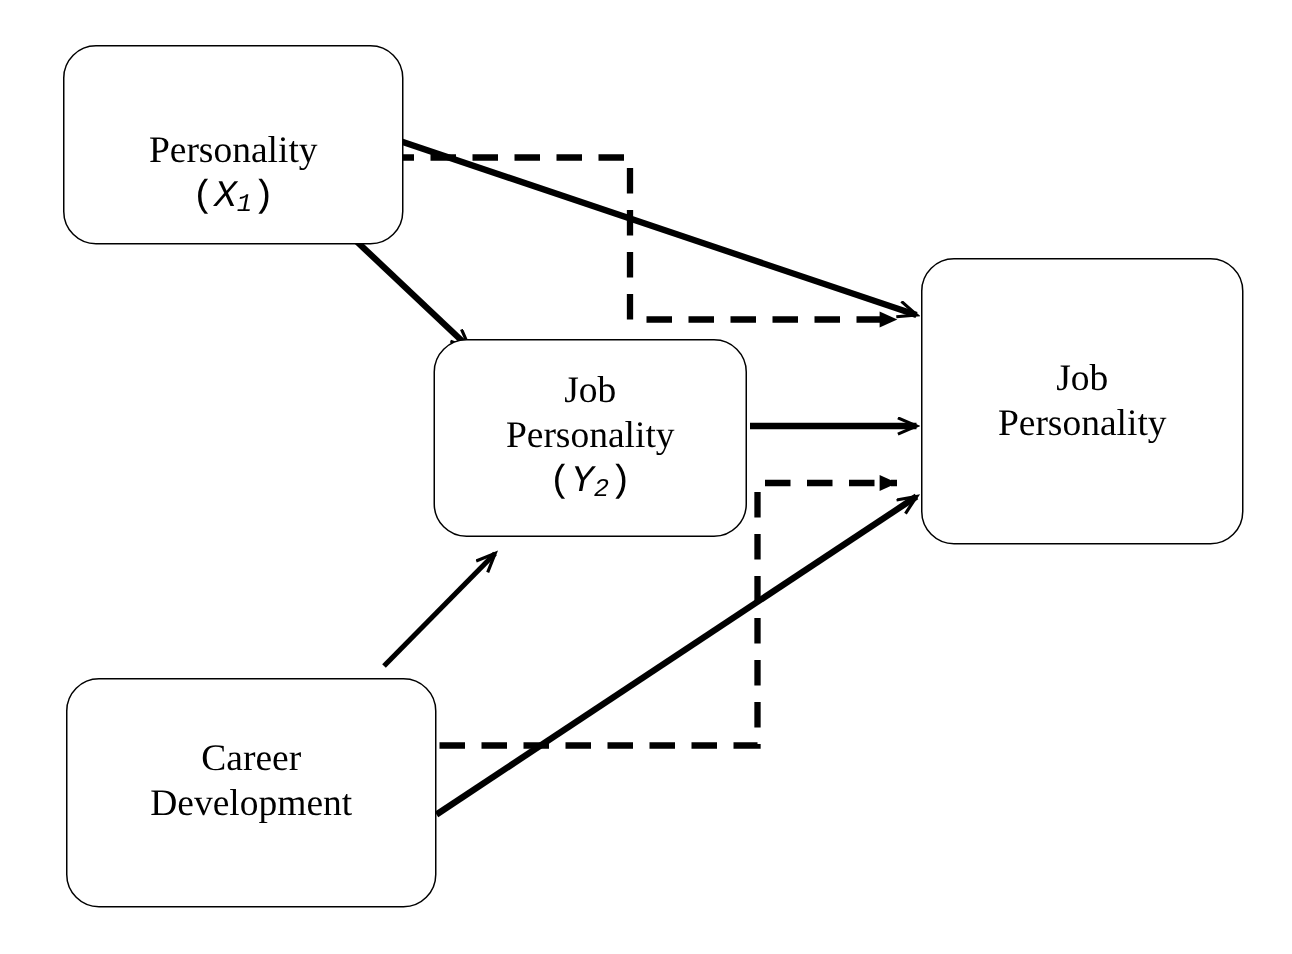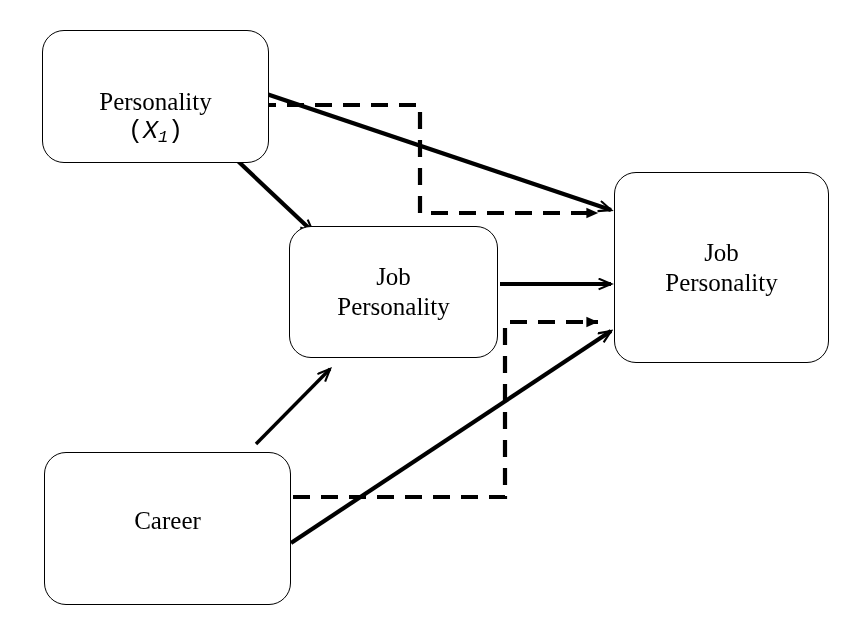--- a/index.html
+++ b/index.html
@@ -58,29 +58,31 @@
     <div class="txt">
       <span class="ln">Personality</span>
       <span class="code"><span class="paren">(</span><span>X</span><span class="sub">1</span><span class="paren">)</span></span>
     </div>
   </div>
 
   <div class="node" id="n-jobsat">
     <div class="txt">
       <span class="ln">Job</span>
       <span class="ln">Personality</span>
+      <span class="code"><span class="paren">(</span><span>Y</span><span class="sub">2</span><span class="paren">)</span></span>
     </div>
   </div>
 
   <div class="node" id="n-jobperf">
     <div class="txt">
       <span class="ln">Job</span>
       <span class="ln">Personality</span>
     </div>
   </div>
 
   <div class="node" id="n-career">
     <div class="txt">
       <span class="ln">Career</span>
+      <span class="ln">Development</span>
     </div>
   </div>
 
 </div>
 
 </body></html>

